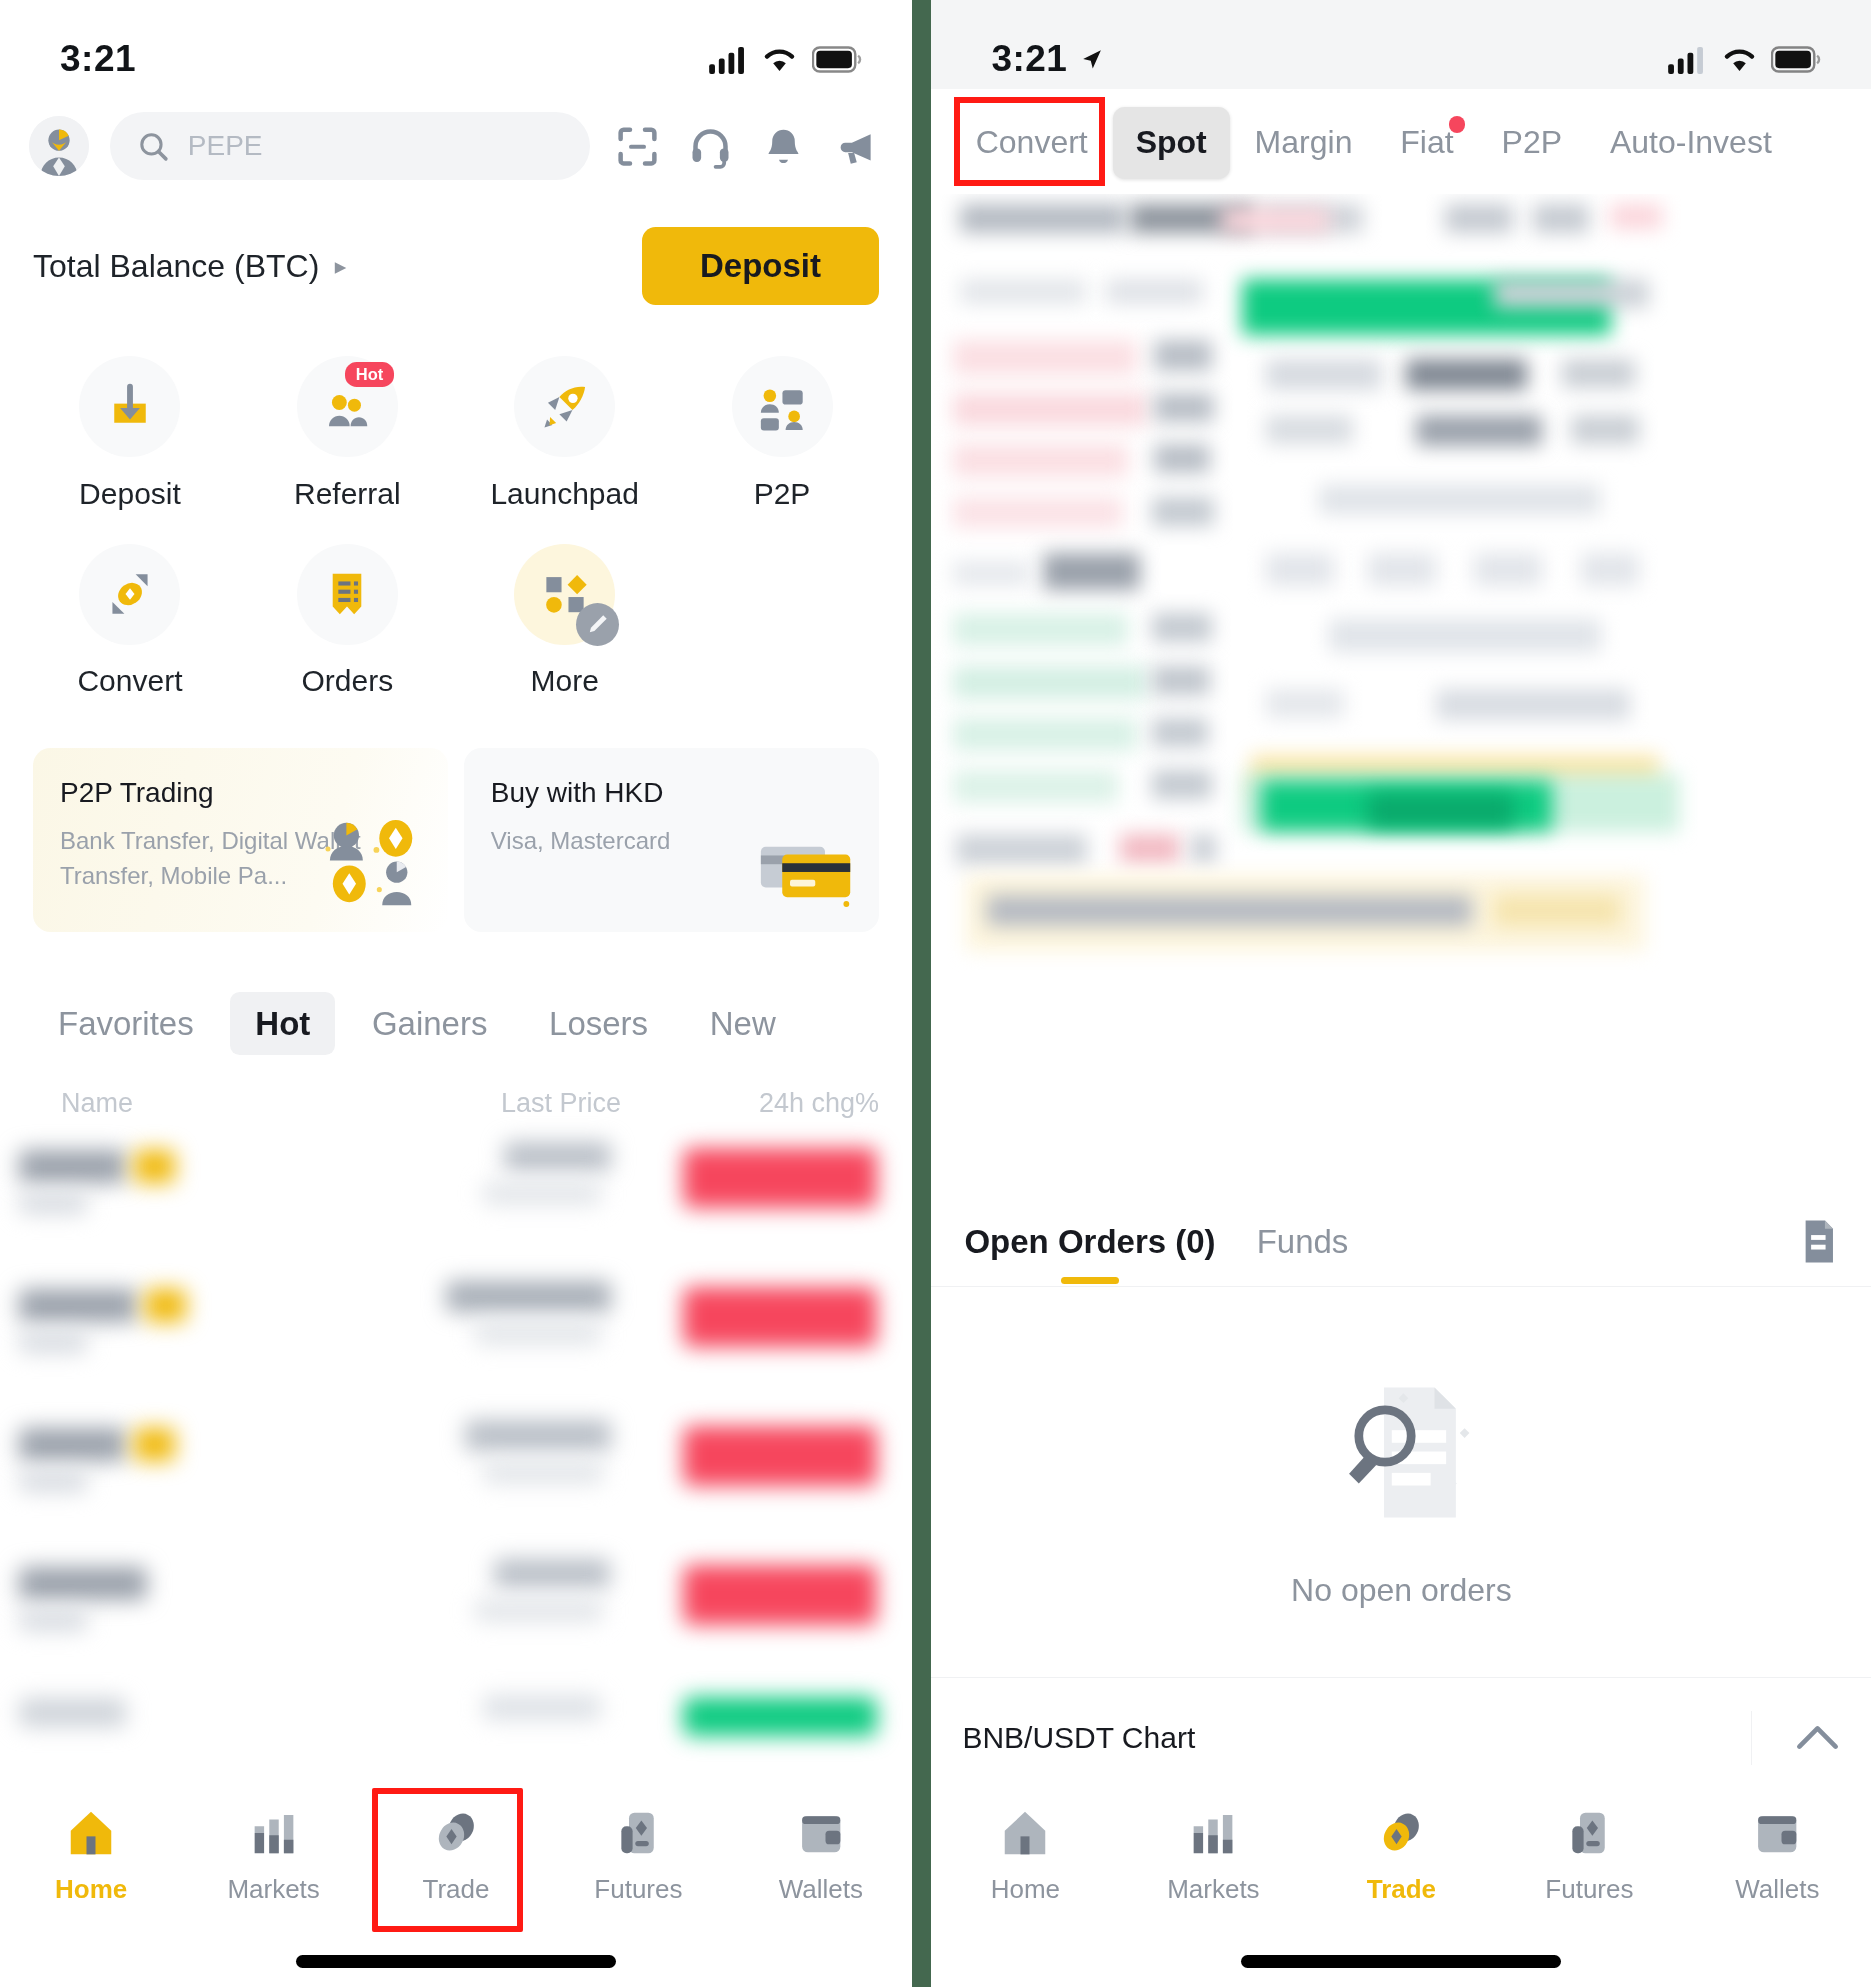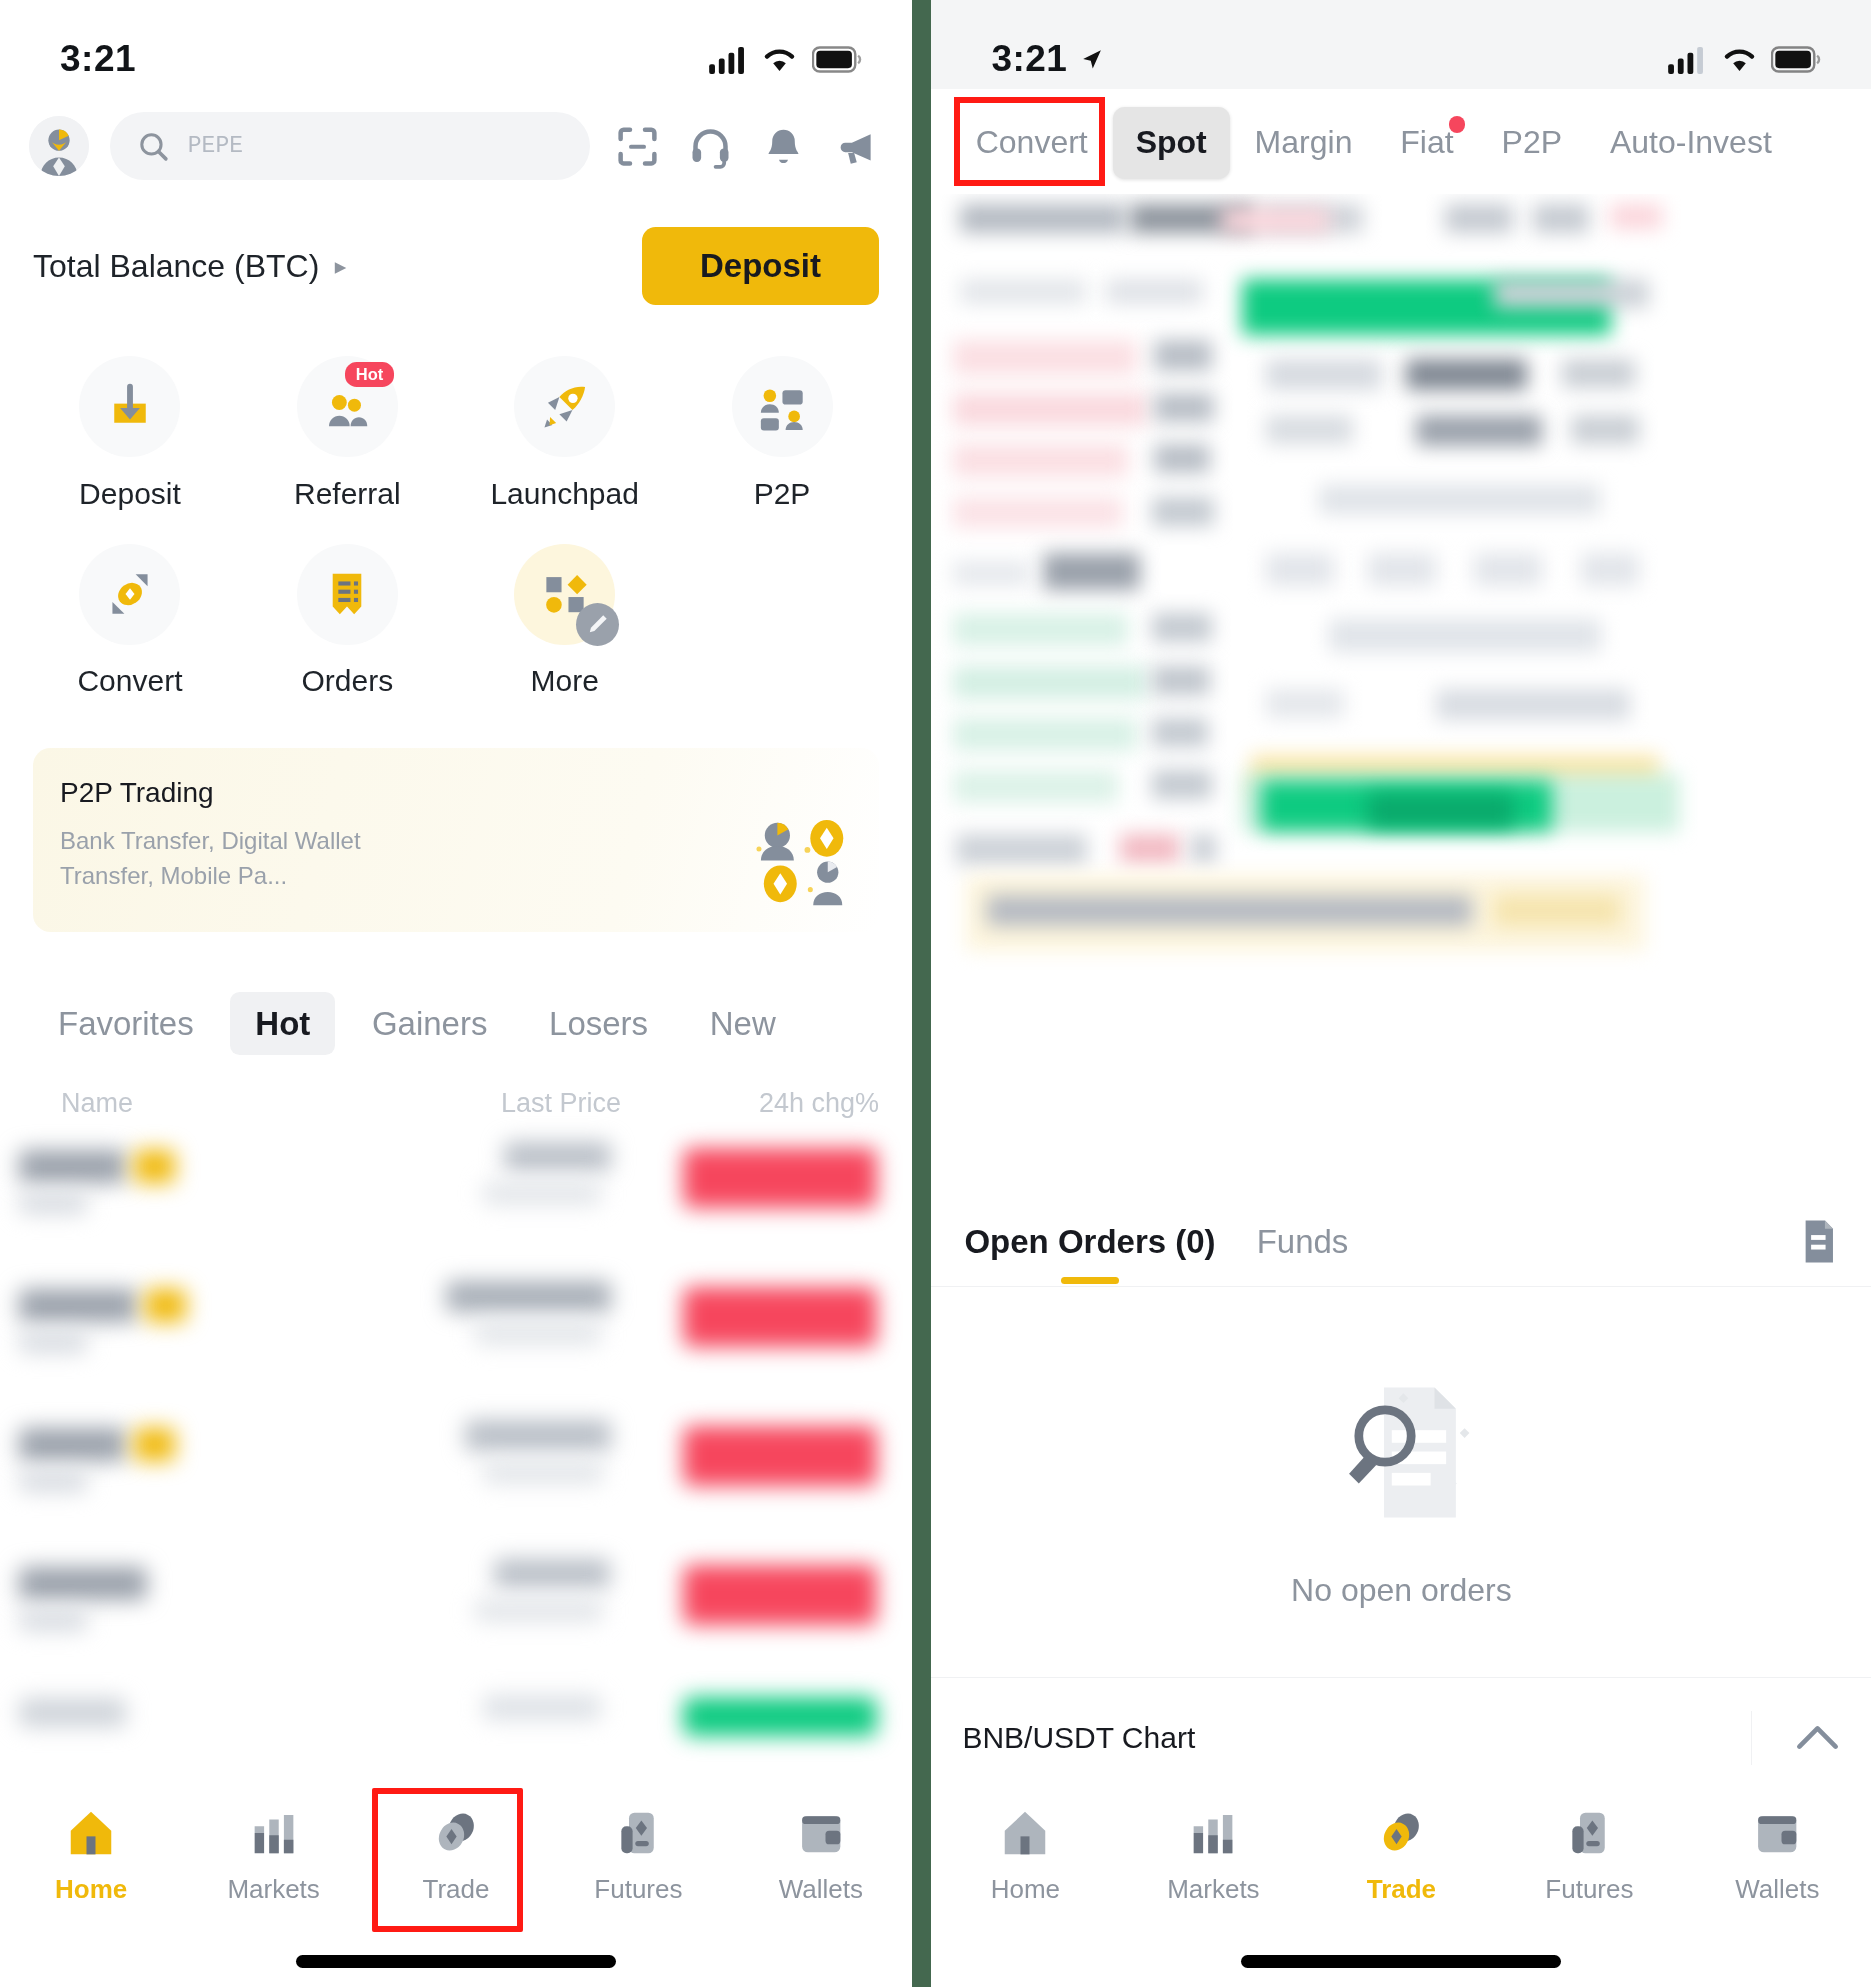--- a/index.html
+++ b/index.html
@@ -31,21 +31,21 @@
   
   .hdr-row { display: flex; align-items: center; gap: 21.3px; padding: 23px 29px 9.7px 29px; }
   .avatar {
     width: 60px; height: 60px; border-radius: 50%; background: #f1f2f4;
     flex: 0 0 60px; position: relative; overflow: hidden;
   }
   .searchbox {
     flex: 1 1 auto; height: 68px; background: #f3f4f6; border-radius: 34px;
     display: flex; align-items: center; gap: 17.5px; padding: 0 27px;
   }
-  .search-ph { color: #b4bac3; font-size: 23px; font-family: Liberation Mono, monospace; }
+  .search-ph { color: #b4bac3; font-size: 28px; }
   .hdr-ico { width: 52px; height: 52px; flex: 0 0 52px; display:flex; align-items:center; justify-content:center;}
 
   
   .bal-row { display:flex; align-items:center; justify-content:space-between;
              padding: 37px 33px 9.7px 33px; }
   .bal-label { font-size: 32px; color: #1e2329; display:flex; align-items:center; gap:15.5px;}
   .caret { color:#8d949e; font-size: 23px; }
   .deposit-btn {
     background:#f0b90b; color:#181a20; font-size:33px; font-weight:700;
     border:none; border-radius:13.6px; padding: 20.4px 58px; cursor:pointer;
@@ -324,20 +324,34 @@
             <ellipse cx="78" cy="23" rx="17" ry="19" fill="#f0b90b"></ellipse>
               <path d="M78 12 85 23 78 34 71 23z" fill="#fff"></path>
             <ellipse cx="30" cy="70" rx="17" ry="19" fill="#f0b90b"></ellipse>
               <path d="M30 59 37 70 30 81 23 70z" fill="#fff"></path>
             <circle cx="79" cy="58" r="11" fill="#848e9c"></circle>
               <path d="M79 47a11 11 0 0 1 9.6 5.7L79 58z" fill="#e9ebef"></path>
             <path d="M64 92c0-8.4 6.7-13.5 15-13.5s15 5.1 15 13.5z" fill="#848e9c"></path>
             <circle cx="58" cy="35" r="3" fill="#f7d358"></circle>
               <circle cx="8" cy="34" r="2.6" fill="#f7d358"></circle>
               <circle cx="61" cy="76" r="2.6" fill="#f7d358"></circle>
+          </svg>
+        </div>
+      </div>
+      <div class="promo fiat">
+        <div class="promo-title">Buy with HKD</div>
+        <div class="promo-sub">Visa, Mastercard</div>
+        <div class="promo-art">
+          <svg width="101" height="76" viewBox="0 0 104 78">
+            <rect x="4" y="14" width="66" height="42" rx="5" fill="#c6ccd4"></rect>
+              <rect x="4" y="23" width="66" height="9" fill="#9aa1ab"></rect>
+            <rect x="26" y="22" width="70" height="44" rx="5" fill="#f0b90b"></rect>
+              <rect x="26" y="31" width="70" height="9" fill="#2b3139"></rect>
+            <rect x="34" y="48" width="26" height="7" rx="2" fill="#fff" opacity=".85"></rect>
+            <circle cx="92" cy="73" r="3" fill="#f0b90b"></circle>
           </svg>
         </div>
       </div>
     </div>
 
     <div class="mkt-tabs">
       <div class="mkt-tab">Favorites</div>
       <div class="mkt-tab active">Hot</div>
       <div class="mkt-tab">Gainers</div>
       <div class="mkt-tab">Losers</div>

